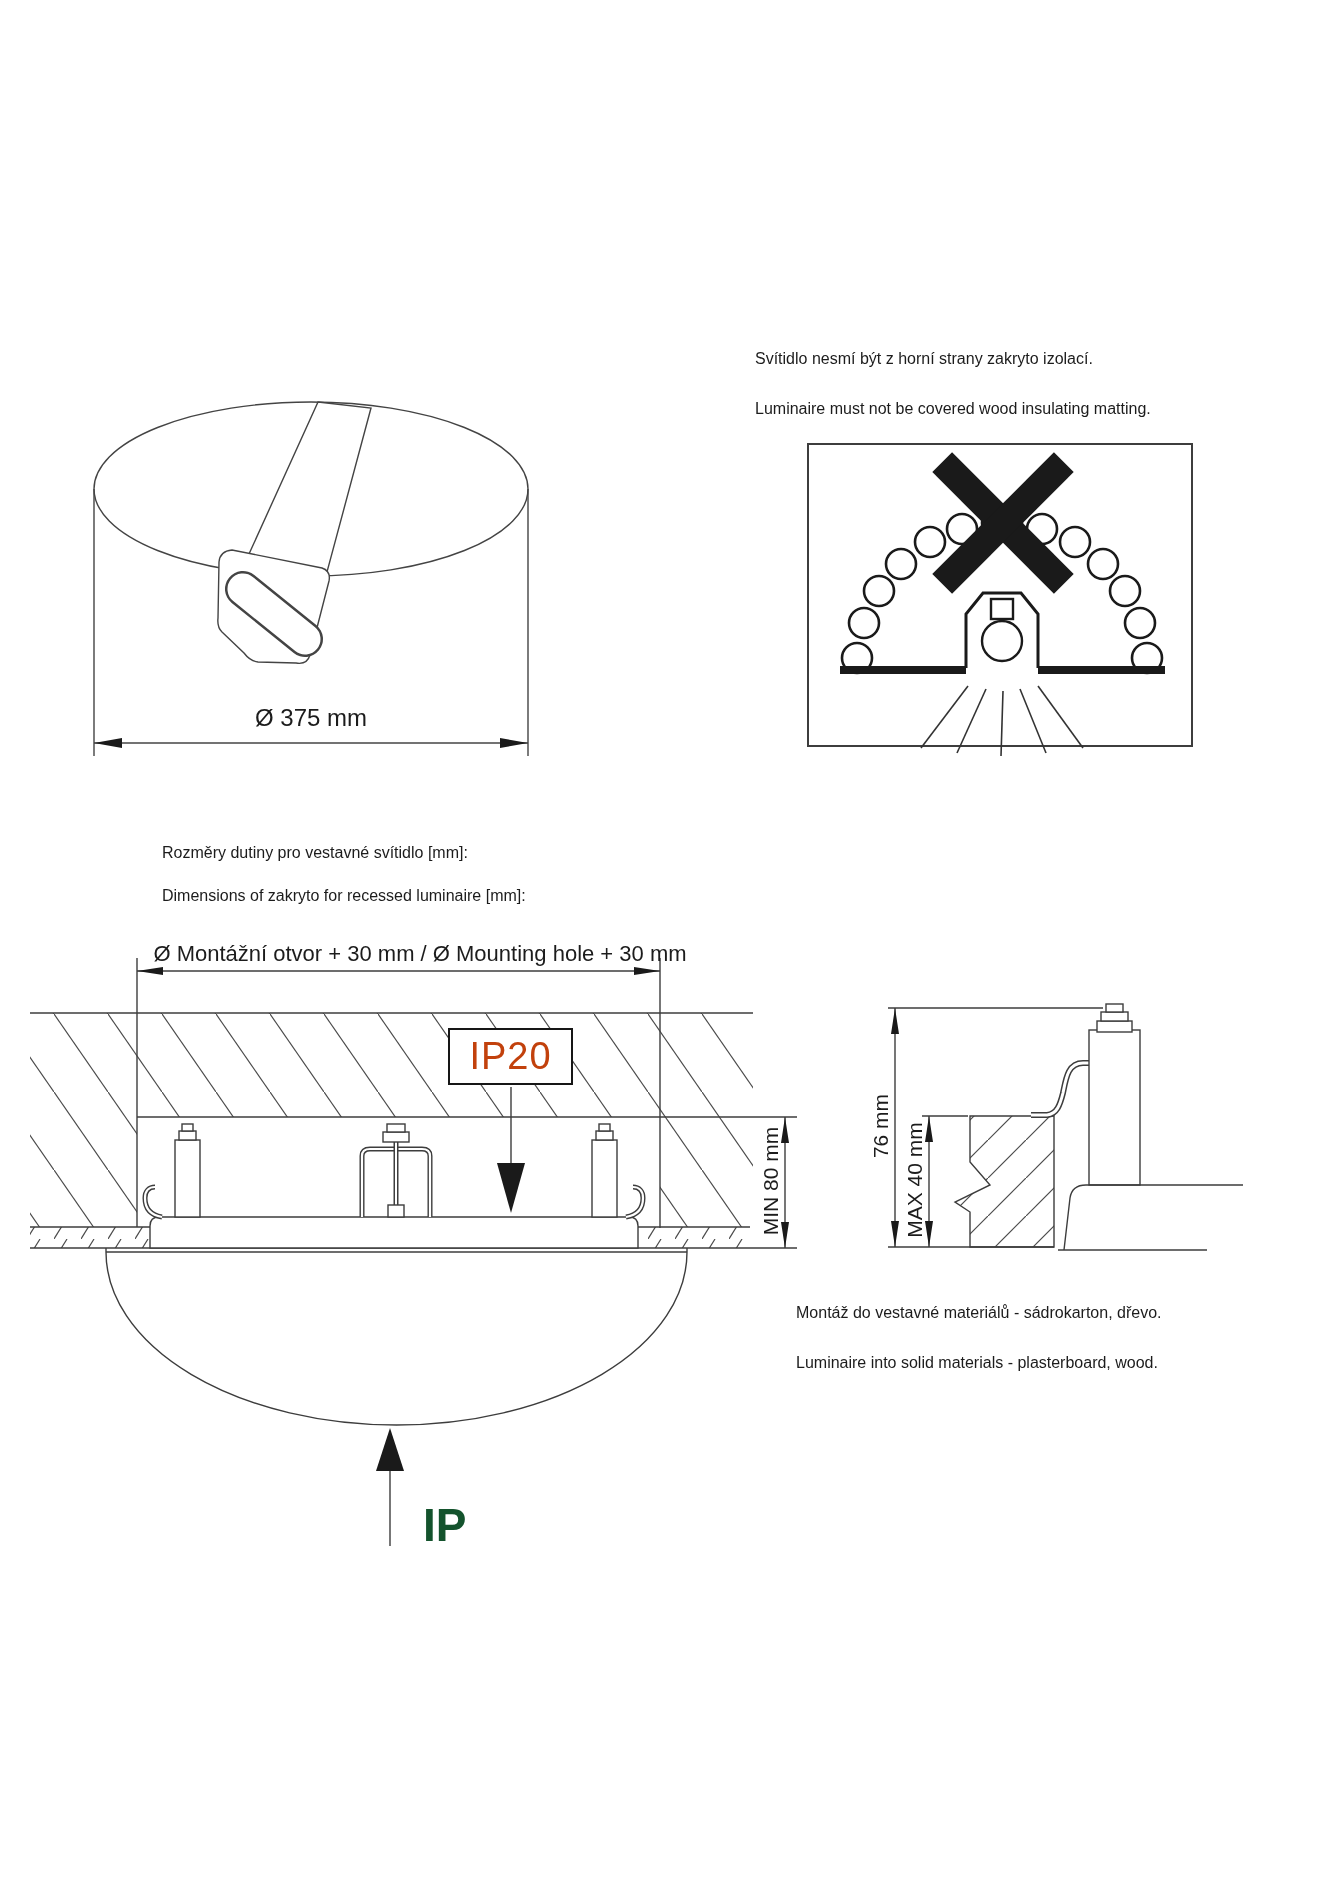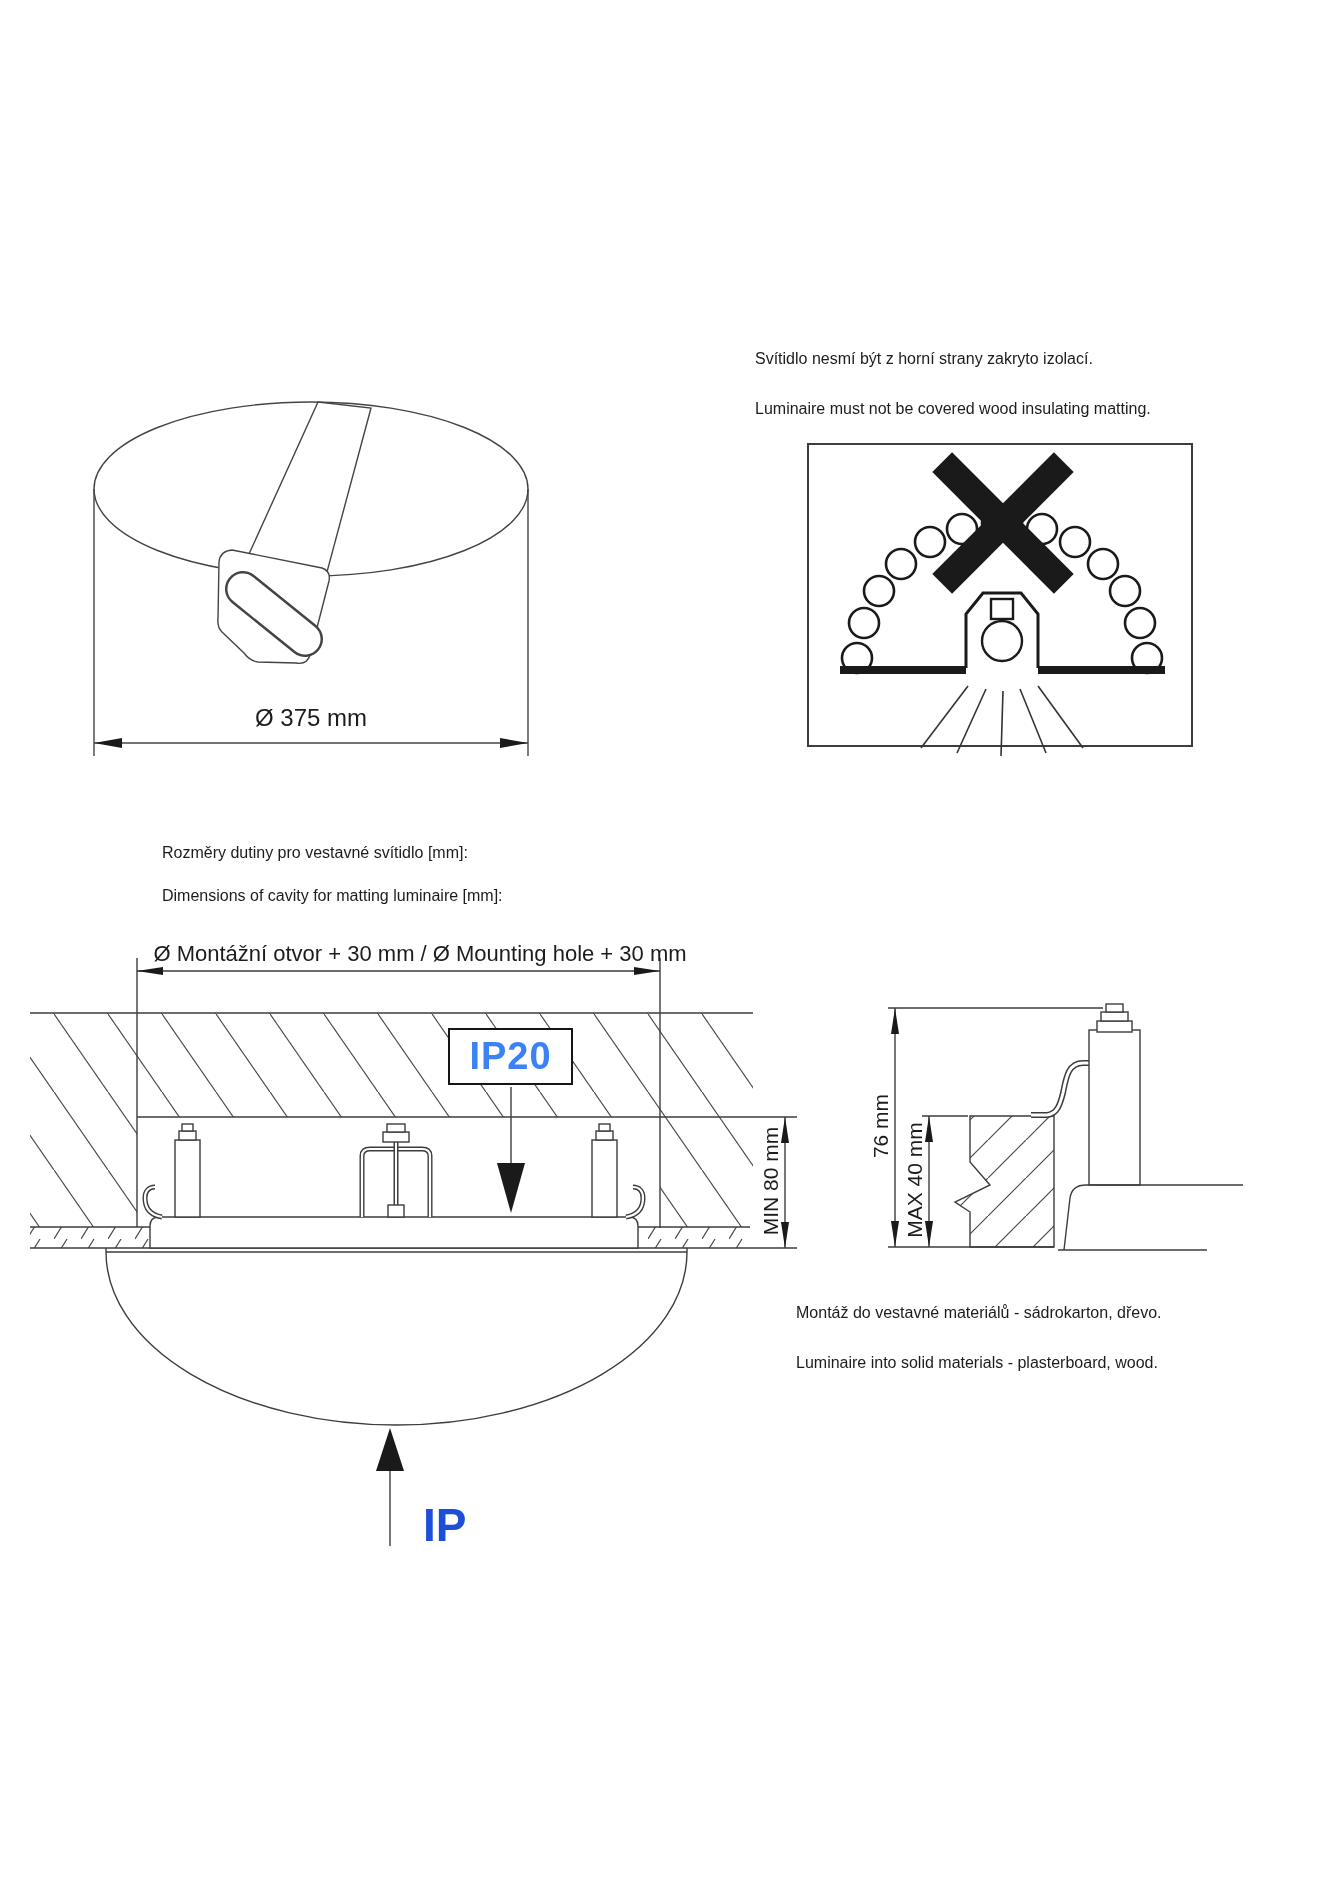--- a/index.html
+++ b/index.html
@@ -12,24 +12,24 @@
     position:absolute;color:#1c1c1c;white-space:nowrap;
     font-family:"Liberation Sans",sans-serif;font-size:16px;line-height:1.2;
   }
   .ctr{transform:translateX(-50%);}
   .rot{transform:translate(-50%,-50%) rotate(-90deg);font-size:21px;}
   .dimlabel{font-size:22px;}
   .big{font-size:24px;}
   .badge{
     position:absolute;left:448px;top:1028px;width:125px;height:57px;
     background:#ffffff;border:2.5px solid #161616;box-sizing:border-box;
-    font-weight:bold;font-size:38px;text-align:center;line-height:52px;
-    color:#3b82f6;letter-spacing:1px;
+    font-weight:normal;font-size:38px;text-align:center;line-height:52px;
+    color:#c2410c;letter-spacing:1px;
   }
-  .iplabel{font-weight:bold;font-size:46px;color:#1d4ed8;}
+  .iplabel{font-weight:bold;font-size:46px;color:#14532d;}
 </style>
 </head>
 <body>
 
 <svg id="art" width="1341" height="1900" viewBox="0 0 1341 1900">
   <defs>
     <pattern id="hatchA" patternUnits="userSpaceOnUse" width="54" height="78">
       <path d="M0,0 L54,78" stroke="#4a4a4a" stroke-width="1.2" fill="none"></path>
     </pattern>
     <pattern id="hatchB" patternUnits="userSpaceOnUse" width="27" height="21">
@@ -223,21 +223,21 @@
     </g>
   </g>
 </svg>
 
 <div class="txt" style="left:755px;top:349px">Svítidlo nesmí být z horní strany zakryto izolací.</div>
 <div class="txt" style="left:755px;top:399px">Luminaire must not be covered wood insulating matting.</div>
 
 <div class="txt big ctr" style="left:311px;top:704px">Ø 375 mm</div>
 
 <div class="txt" style="left:162px;top:843px">Rozměry dutiny pro vestavné svítidlo [mm]:</div>
-<div class="txt" style="left:162px;top:886px">Dimensions of cavity for matting luminaire [mm]:</div>
+<div class="txt" style="left:162px;top:886px">Dimensions of zakryto for recessed luminaire [mm]:</div>
 
 <div class="txt dimlabel ctr" style="left:420px;top:941px">Ø Montážní otvor + 30 mm / Ø Mounting hole + 30 mm</div>
 
 <div class="badge">IP20</div>
 
 <div class="txt rot" style="left:771px;top:1181px">MIN 80 mm</div>
 <div class="txt rot" style="left:881px;top:1126px">76 mm</div>
 <div class="txt rot" style="left:915px;top:1180px">MAX 40 mm</div>
 
 <div class="txt" style="left:796px;top:1303px">Montáž do vestavné materiálů - sádrokarton, dřevo.</div>

